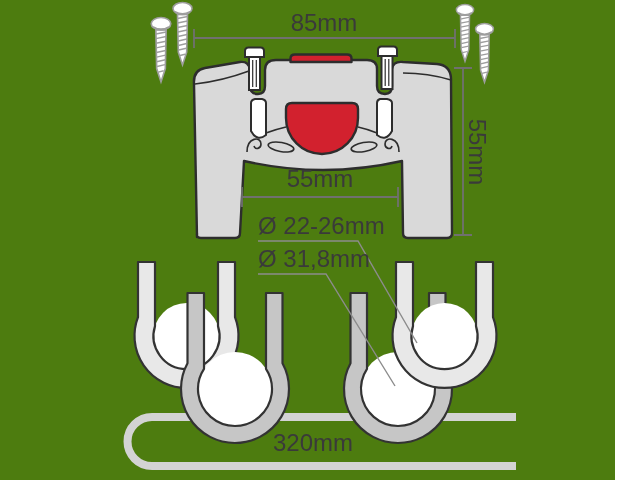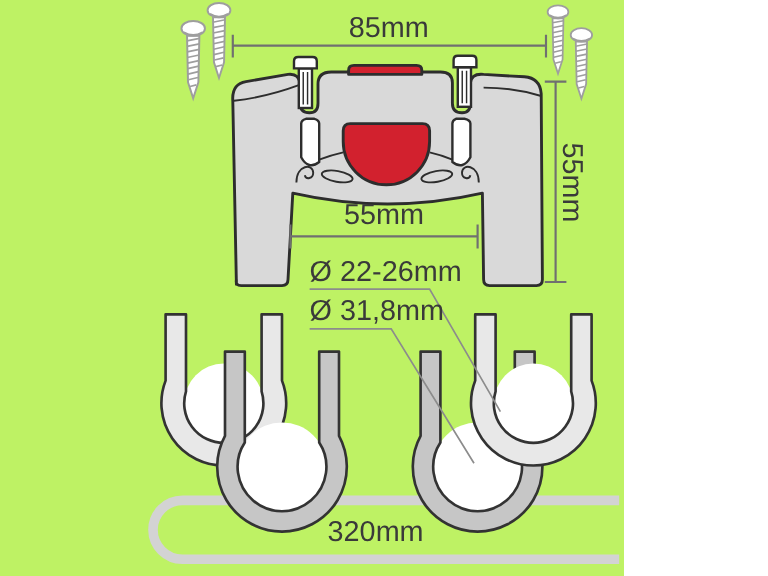--- a/index.html
+++ b/index.html
@@ -1,16 +1,16 @@
 <!DOCTYPE html>
 <html><head>
 <meta charset="utf-8">
 <style>
   html,body{margin:0;padding:0;background:#ffffff;}
-  .stage{position:relative;width:520px;height:480px;background:#bef264;overflow:hidden;}
+  .stage{position:relative;width:615px;height:480px;background:#4d7c0f;overflow:hidden;}
   svg{display:block;}
   svg text{font-family:"Liberation Sans","DejaVu Sans",sans-serif;font-size:24px;fill:#3a3a3a;}
   .outlined{stroke:#2d2d2d;stroke-width:2.4;stroke-linejoin:round;}
   .thin-detail{stroke:#2d2d2d;stroke-width:1.6;fill:none;}
   .bolt{fill:#ffffff;stroke:#2d2d2d;stroke-width:2;}
   .bolt-knurl{stroke:#2d2d2d;stroke-width:1.2;fill:none;}
   .hole{fill:#ffffff;stroke:#2d2d2d;stroke-width:2;}
   .screw{fill:#ffffff;stroke:#9e9e9e;stroke-width:1.6;}
   .screw-line{stroke:#9e9e9e;stroke-width:1.4;fill:none;}
   .dimline{stroke:#707070;stroke-width:1.8;fill:none;}

